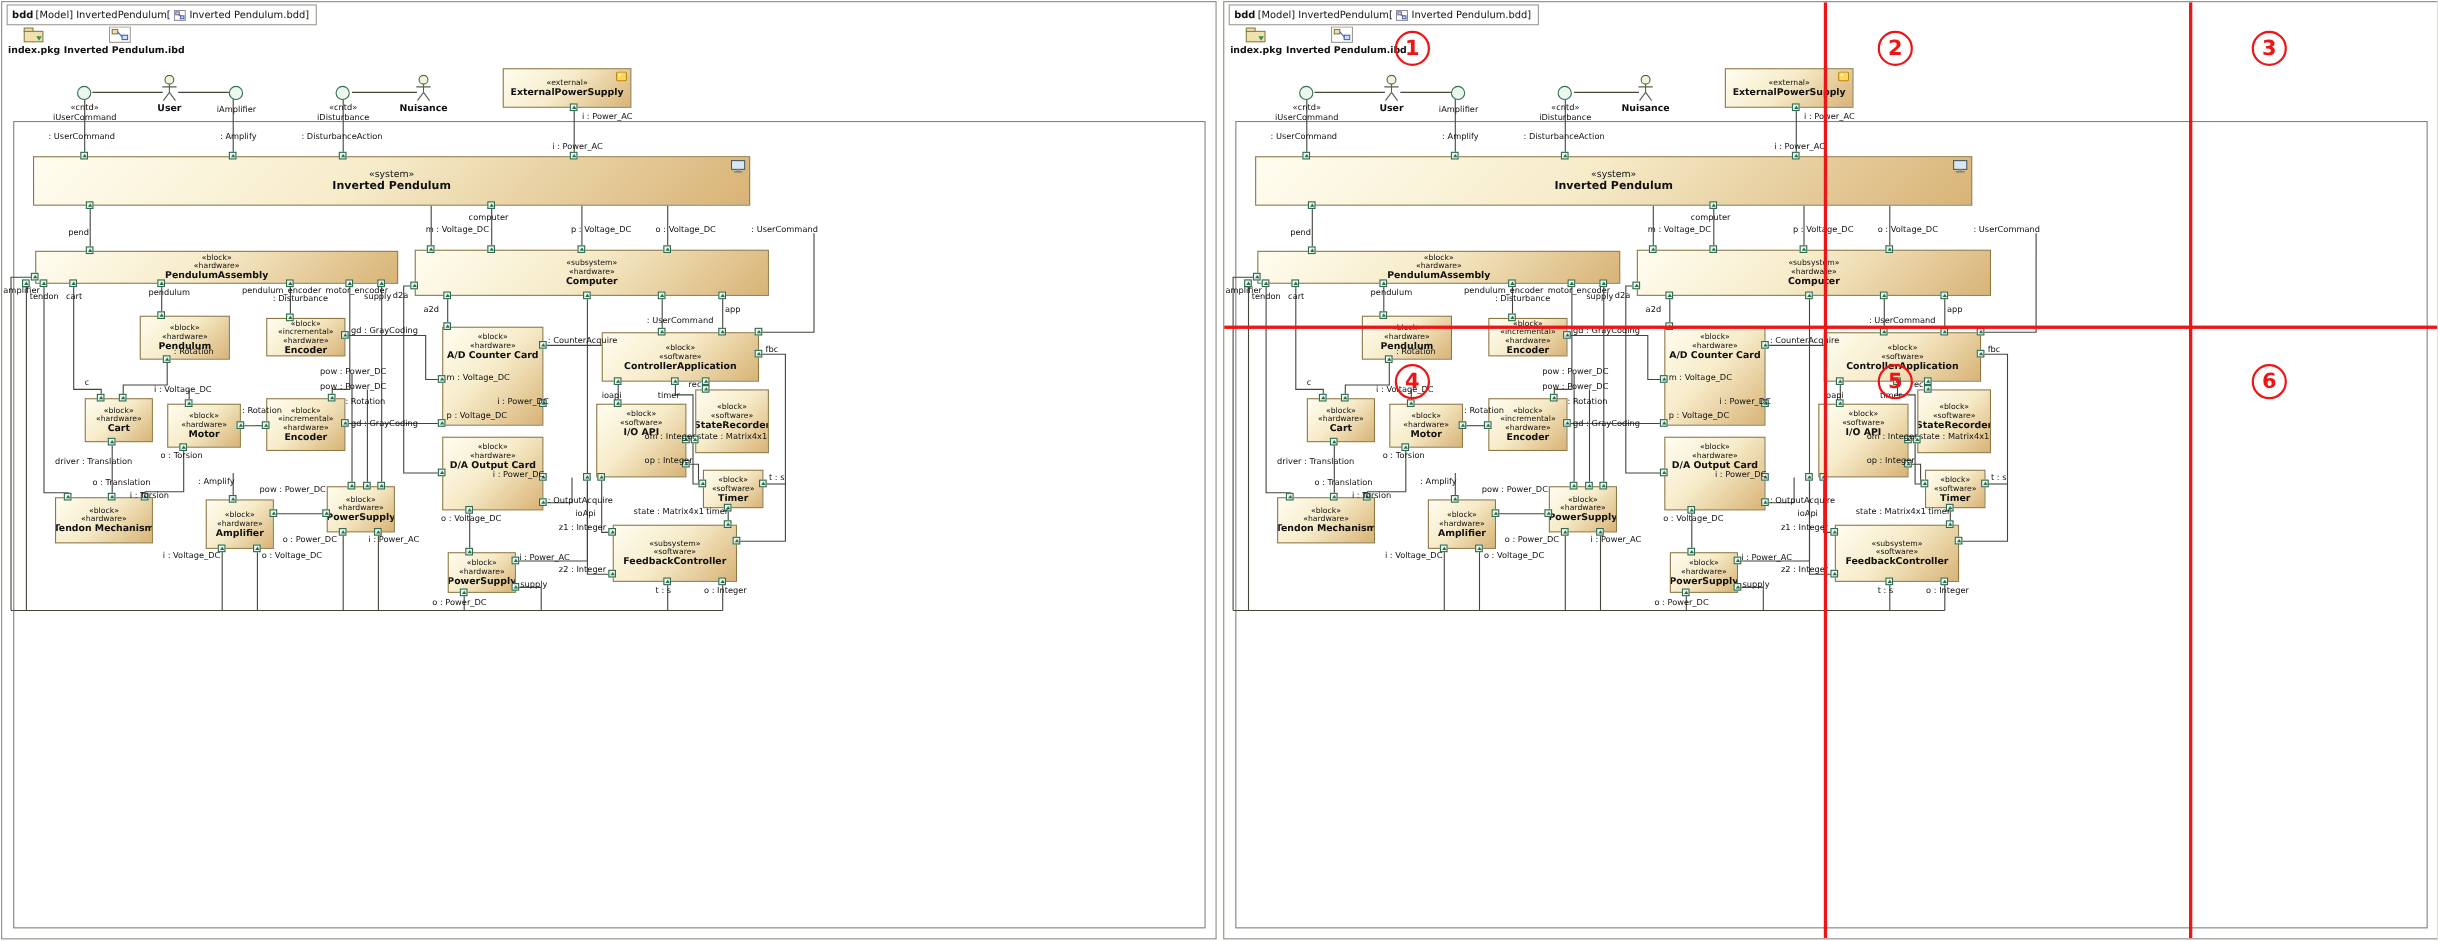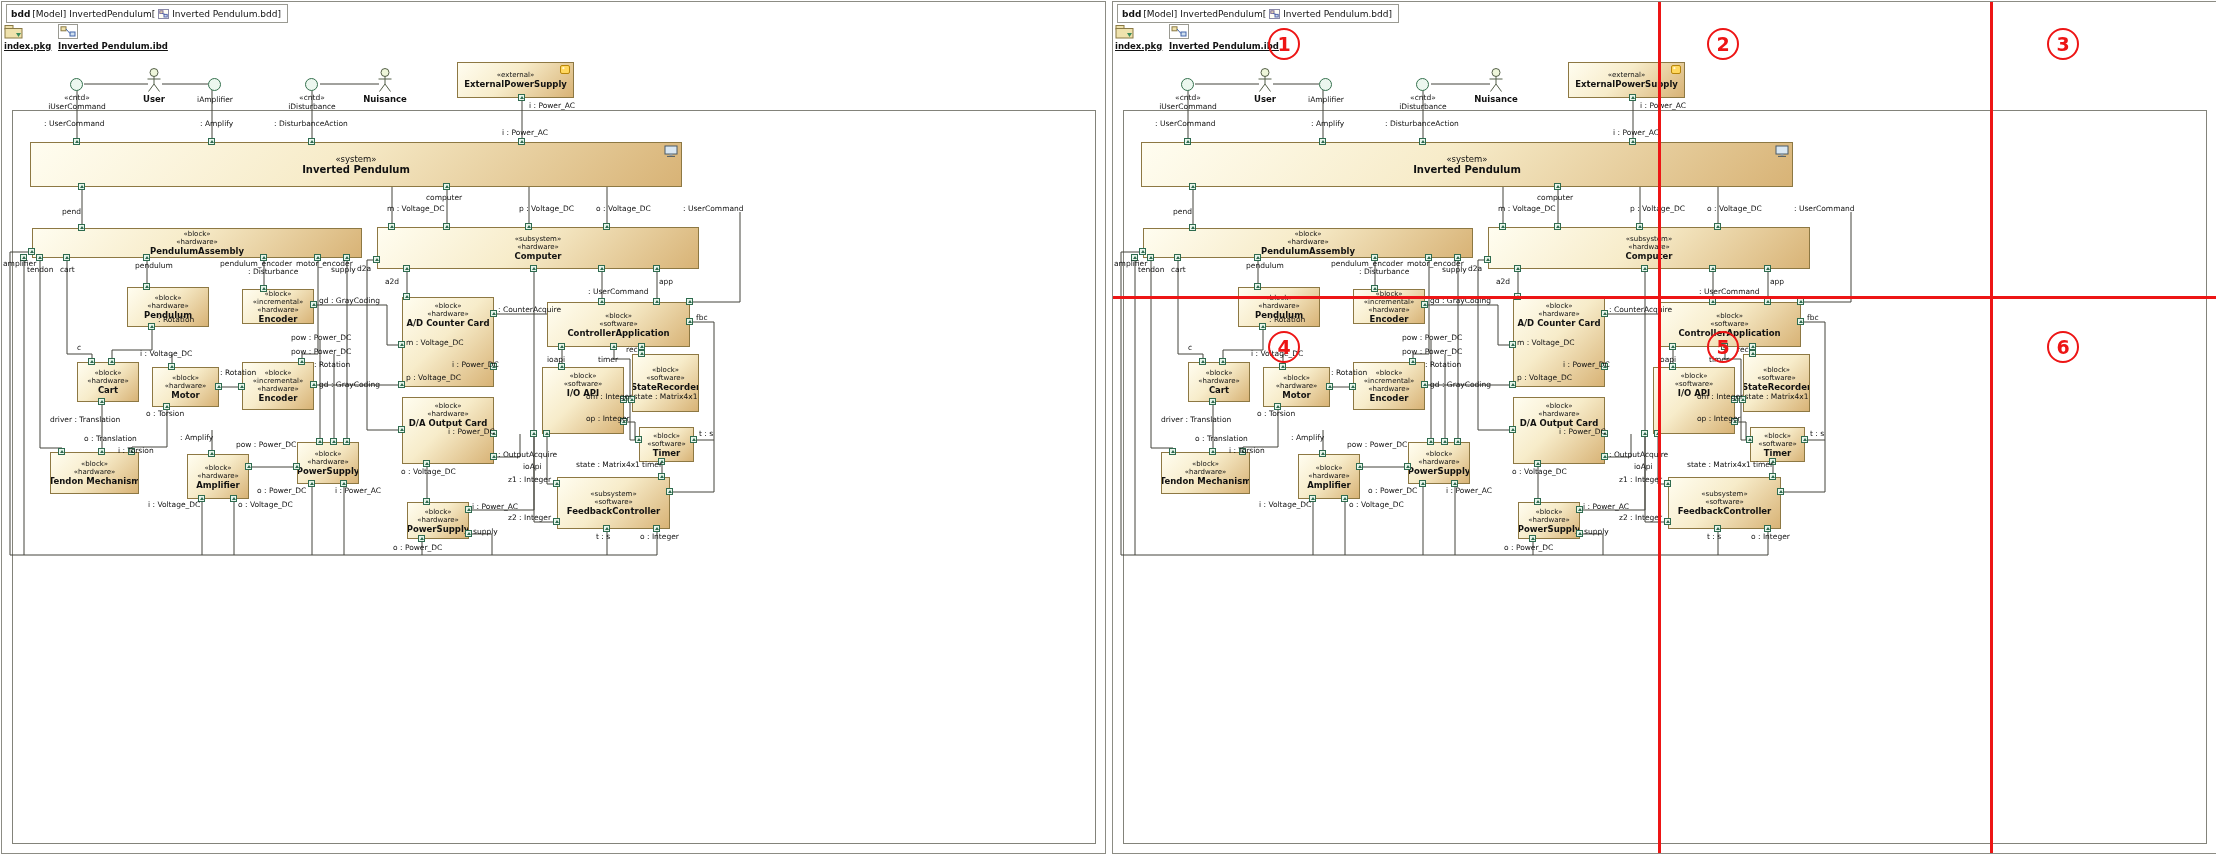--- a/index.html
+++ b/index.html
@@ -3,21 +3,21 @@
 <meta charset="utf-8">
 <style>
   html,body{margin:0;padding:0;}
   body{width:2216px;height:855px;background:#ffffff;font-family:"DejaVu Sans",sans-serif;position:relative;color:#111;}
   .panel{position:absolute;top:1px;width:1103px;height:851px;border:1px solid #8c8c84;background:#fff;overflow:hidden;}
   #panel-left{left:1px;}
   #panel-right{left:1112px;}
   .tab{position:absolute;left:4px;top:2px;height:17px;border:1px solid #9a9a92;background:#fff;font-size:9px;display:flex;align-items:center;padding:0 6px 0 4px;white-space:nowrap;z-index:4;}
   .tab b{margin-right:2px;}
   .tabicon{display:inline-block;margin:0 3px;line-height:0;}
-  .shortcut{position:absolute;top:22px;text-align:left;z-index:4;text-decoration:underline;}
+  .shortcut{position:absolute;top:22px;text-align:center;z-index:4;}
   .shicon{height:16px;line-height:0;}
   .shlabel{font-weight:bold;font-size:8.5px;margin-top:1px;white-space:nowrap;}
   .frame{position:absolute;left:10px;top:108px;width:1082px;height:732px;border:1px solid #83837a;z-index:0;}
   svg.lines{position:absolute;left:0;top:0;z-index:1;}
   svg.lines polyline{fill:none;stroke:#45453c;stroke-width:1;}
   .block{position:absolute;box-sizing:border-box;border:1px solid #8d7843;background:linear-gradient(135deg,#fffdf0 0%,#f7ecca 45%,#d8b376 100%);display:flex;flex-direction:column;justify-content:center;align-items:center;text-align:center;z-index:2;overflow:hidden;}
   .block .st{font-size:7px;line-height:8px;white-space:nowrap;}
   .block .nm{font-size:8.5px;line-height:10px;font-weight:bold;white-space:nowrap;}
   .block .ex{font-size:7.5px;line-height:9px;white-space:nowrap;}
   .block.big .st{font-size:8.5px;line-height:10px;}

